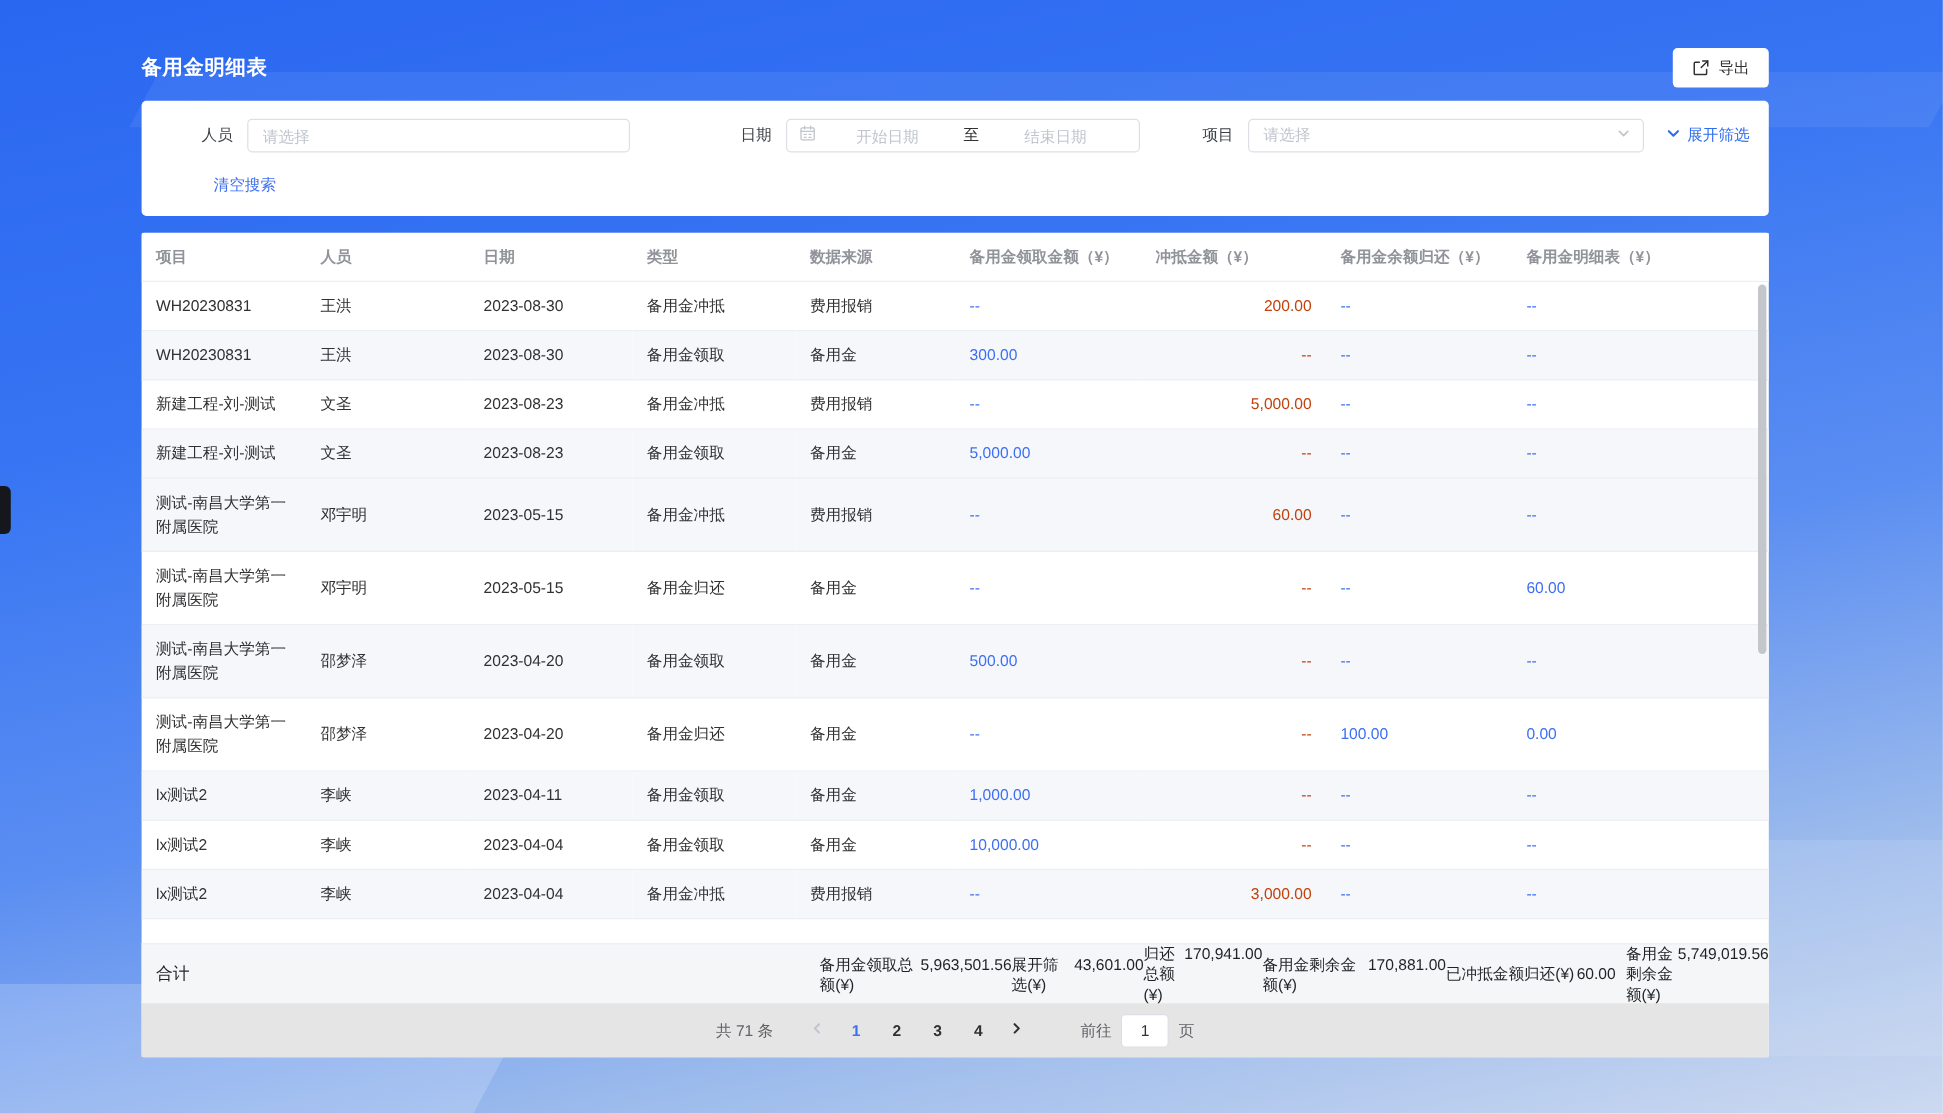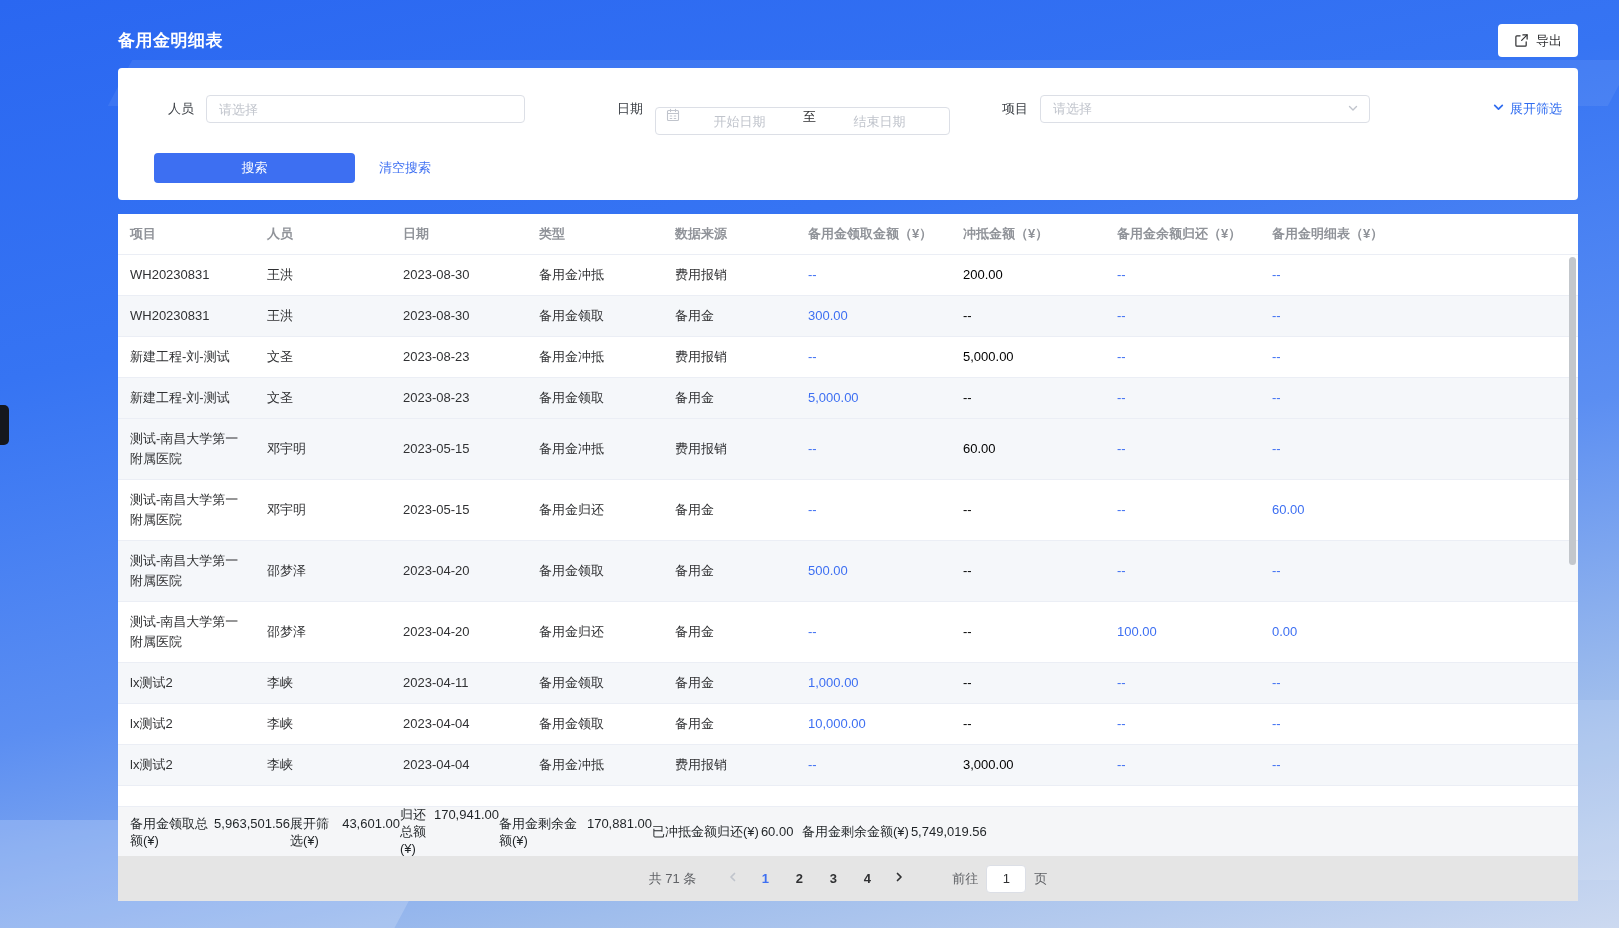--- a/index.html
+++ b/index.html
@@ -11,39 +11,39 @@
     color:#303133;
   }
   .streak { position:absolute; background:rgba(255,255,255,.07); transform:skewX(-28deg); pointer-events:none; }
   .streak.s1 { left:120px; top:60px; width:1500px; height:46px; }
   .streak.s2 { left:900px; top:700px; width:900px; height:180px; background:rgba(255,255,255,.10); }
   .streak.s3 { left:-80px; top:820px; width:500px; height:120px; background:rgba(255,255,255,.18); }
 
   .drawer-handle { position:absolute; left:0; top:405px; width:9px; height:40px;
     background:#15171c; border-radius:0 5px 5px 0; cursor:pointer; }
 
-  .content { position:absolute; left:118px; top:0; width:1460px; }
+  .content { position:absolute; left:118px; top:16px; width:1356px; }
 
   .page-header { display:flex; justify-content:space-between; align-items:center; margin-top:24px; height:33px; }
   .page-title { color:#ffffff; font-size:17px; font-weight:bold; letter-spacing:.5px; }
   .export-btn { display:inline-flex; align-items:center; gap:7px; background:#ffffff; border:none;
     border-radius:4px; height:33px; padding:0 16px; font-size:13px; color:#303133; cursor:pointer;
     font-family:inherit; }
   .export-btn svg { display:block; }
 
   .filter-card { margin-top:11px; background:#fff; border-radius:4px; padding:15px 16px 17px 18px; }
   .filter-row { display:flex; align-items:center; }
   .f-item { display:flex; align-items:center; }
   .f-label { min-width:58px; text-align:right; margin-right:12px; font-size:13px; color:#3c4046; }
   .text-input { width:319px; height:28px; border:1px solid #dcdfe6; border-radius:4px; padding:0 12px;
     font-size:13px; color:#303133; outline:none; font-family:inherit; }
   .text-input::placeholder { color:#c0c4cc; }
   .f-date { margin-left:60px; }
   .date-range { width:295px; height:28px; border:1px solid #dcdfe6; border-radius:4px;
-    display:flex; padding:0 10px;margin-top:24px; }
+    display:flex; align-items:center; padding:0 10px; }
   .date-range input { border:none; outline:none; flex:1; min-width:0; text-align:center; font-size:13px;
     color:#303133; font-family:inherit; background:transparent; }
   .date-range input::placeholder { color:#c0c4cc; }
   .date-sep { font-size:13px; color:#303133; padding:0 4px; }
   .f-project { margin-left:20px; }
   .select-box { width:330px; height:28px; border:1px solid #dcdfe6; border-radius:4px;
     display:flex; align-items:center; justify-content:space-between; padding:0 10px 0 12px; cursor:pointer; }
   .select-placeholder { font-size:13px; color:#c0c4cc; }
   .expand-link { margin-left:auto; display:flex; align-items:center; gap:5px; color:#2f6cf0;
     font-size:13px; cursor:pointer; white-space:nowrap; }
@@ -54,21 +54,21 @@
 
   .table-card { margin-top:14px; background:#fff; border-radius:2px; }
   .table-wrap { height:592px; overflow:hidden; position:relative; }
   table { width:100%; border-collapse:collapse; table-layout:fixed; font-size:13px; }
   th { color:#909399; font-weight:600; text-align:left; padding:10px 12px; line-height:20px;
     border-bottom:1px solid #ebeef5; background:#fff; }
   td { color:#303133; text-align:left; padding:10px 12px; line-height:20px; border-bottom:1px solid #ebeef5;
     word-break:break-all; }
   tr.stripe td { background:#f5f7fa; }
   td.amt-blue { color:#3d6ff2; }
-  td.amt-orange { color:#000000; }
+  td.amt-orange { color:#c2410c;text-align:right; }
   .scroll-thumb { position:absolute; right:2px; top:43px; width:7px; height:308px;
     background:#c3c7cc; border-radius:4px; cursor:grab; }
 
   .summary { display:flex; align-items:center; height:50px; background:#f5f6f8;
     border-top:1px solid #ebeef5; padding-left:12px; font-size:13px; color:#1f2326; }
   .summary-total { font-size:14px; width:553px; }
   .sum-group { display:flex; gap:2px; line-height:17px; }
   .sum-group .sum-label { font-weight:500; }
   .g1{width:160px;} .g2{width:110px;} .g3{width:99px;} .g4{width:153px;} .g5{width:150px;} .g6{flex:1;}
 
@@ -146,21 +146,20 @@
       <div class="expand-link">
         <span>
           <svg viewBox="0 0 12 12" width="13" height="13" fill="none" stroke="#2f6cf0" stroke-width="1.6" stroke-linecap="round" stroke-linejoin="round">
             <path d="M2.5 4L6 7.5L9.5 4"></path>
           </svg>
         </span>
         <span>展开筛选</span>
       </div>
     </div>
     <div class="filter-actions">
-      <button class="search-btn">搜索</button>
       <span class="clear-link">清空搜索</span>
     </div>
   </div>
 
   <div class="table-card">
     <div class="table-wrap">
       <table>
         <colgroup>
           <col style="width:137px">
             <col style="width:136px">
@@ -306,20 +305,21 @@
               <td class="amt-orange">3,000.00</td>
               <td class="amt-blue">--</td>
               <td class="amt-blue">--</td>
             </tr>
           </tbody>
       </table>
       <div class="scroll-thumb"></div>
     </div>
 
     <div class="summary">
+      <div class="summary-total">合计</div>
       <div class="sum-group g1">
         <span class="sum-label">备用金领取总额(¥)</span>
         <span class="sum-value">5,963,501.56</span>
       </div>
       <div class="sum-group g2">
         <span class="sum-label">展开筛选(¥)</span>
         <span class="sum-value">43,601.00</span>
       </div>
       <div class="sum-group g3">
         <span class="sum-label">归还总额(¥)</span>

